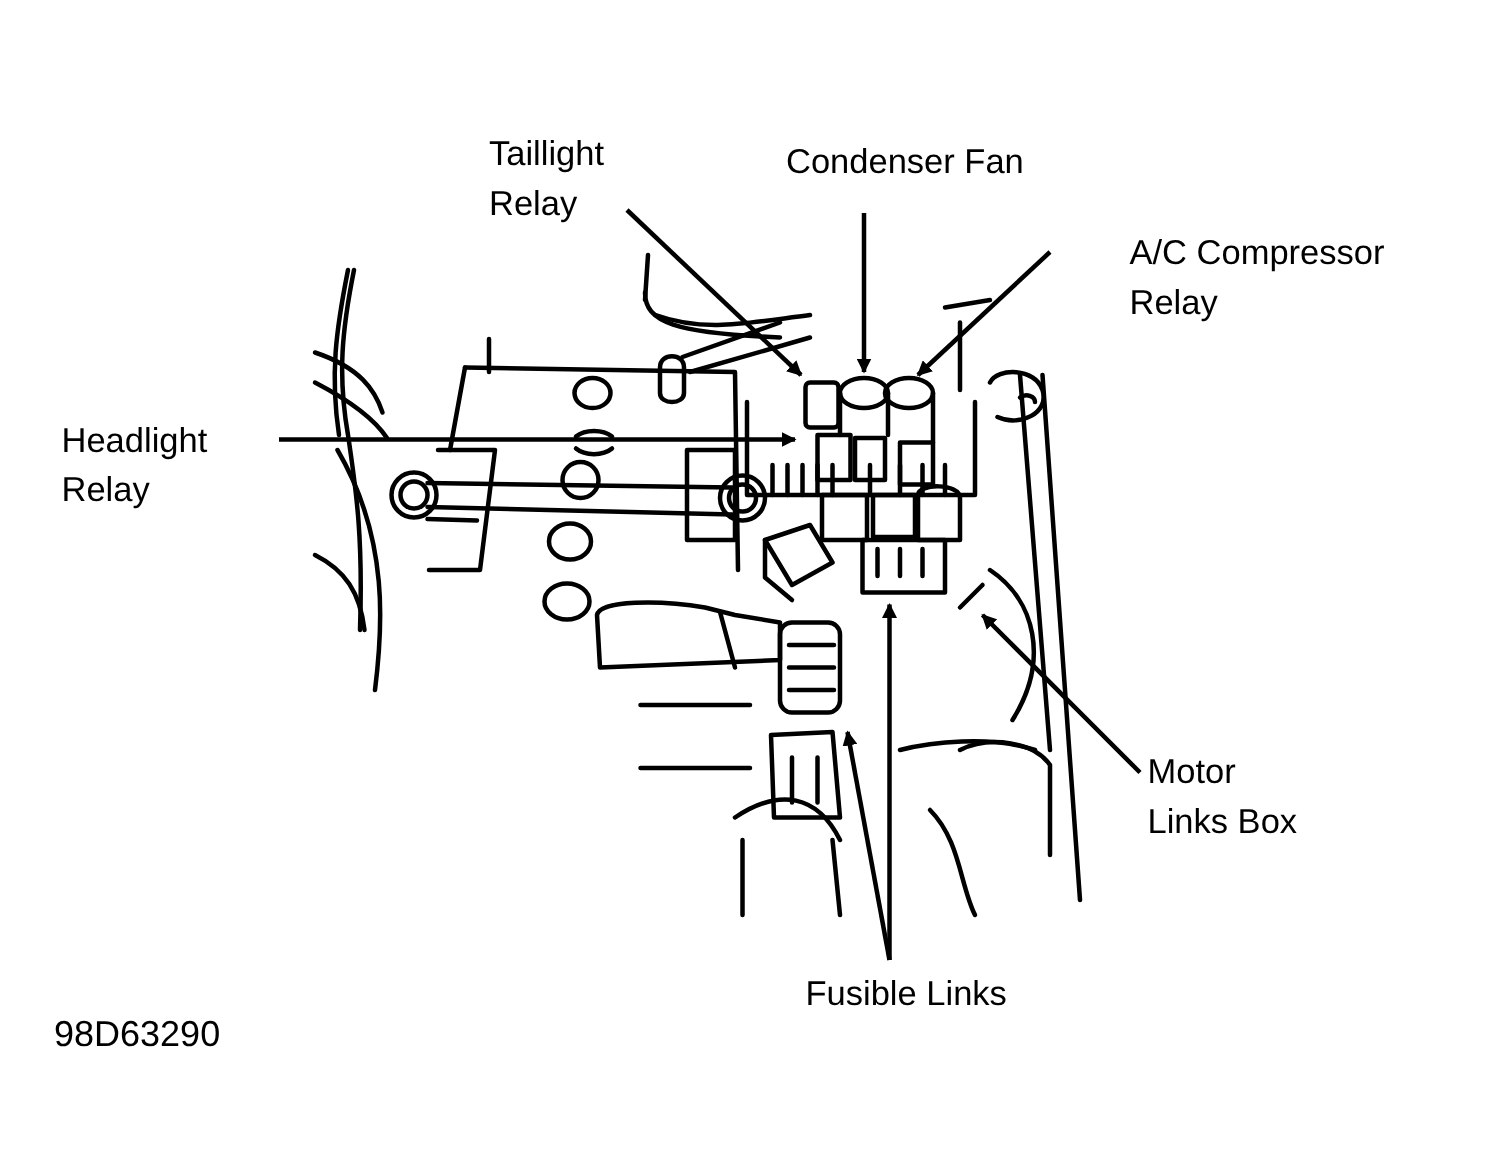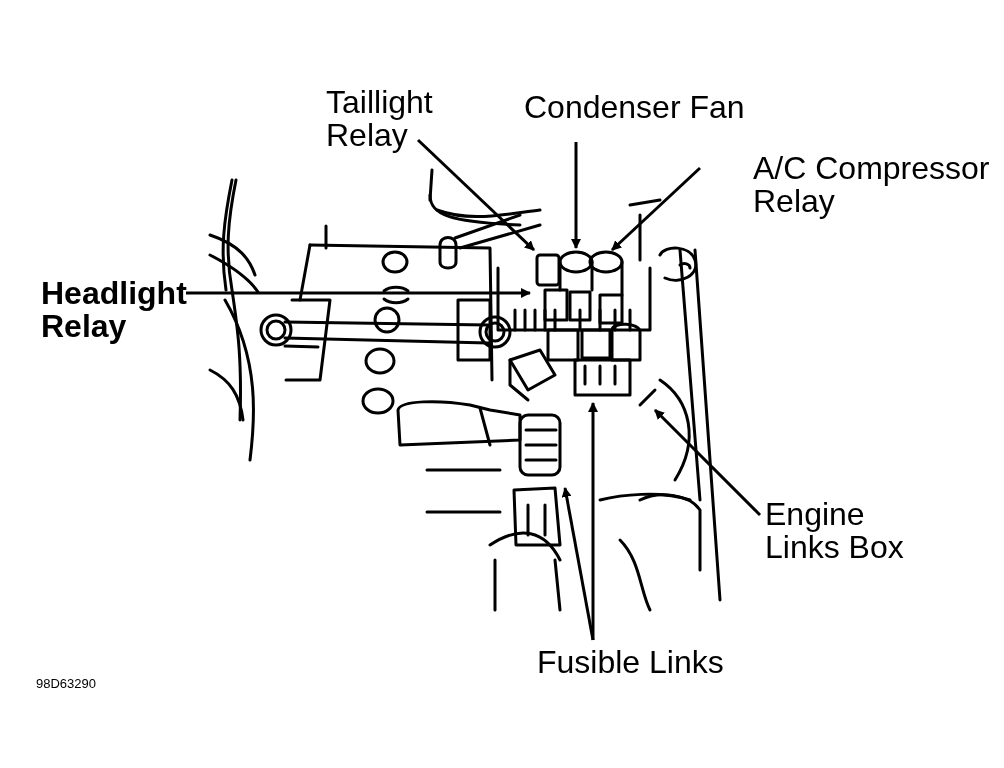--- a/index.html
+++ b/index.html
@@ -1,18 +1,18 @@
 <!DOCTYPE html>
 <html><head>
 <meta charset="utf-8">
 <style>
   html, body { margin: 0; padding: 0; background: #ffffff; }
   body { width: 1004px; height: 768px; position: relative; overflow: hidden; font-family: "Liberation Sans", sans-serif; }
-  .lbl { position: absolute; font-size: 32px; line-height: 33px; color: #000; white-space: nowrap; }
-  .figid { position: absolute; font-size: 13px; color: #000; }
+  .lbl { position: absolute; font-size: 23px; line-height: 33px; color: #000; white-space: nowrap; }
+  .figid { position: absolute; font-size: 24px; color: #000; }
   svg.art { position: absolute; left: 0; top: 0; }
 </style>
 </head>
 <body>
 
 <svg class="art" width="1004" height="768" viewBox="0 0 1004 768">
   <defs>
     <marker id="ah" markerWidth="10" markerHeight="10" refX="9" refY="5" orient="auto" markerUnits="userSpaceOnUse">
       <path d="M0,0 L10,5 L0,10 Z" fill="#000"></path>
     </marker>
@@ -126,25 +126,25 @@
 
 <div class="lbl" style="left:524px; top:71px;margin-top:20px;">
   <div>Condenser Fan</div>
 </div>
 
 <div class="lbl" style="left:711px; top:152px;margin-left:42px;">
   <div>A/C Compressor</div>
   <div>Relay</div>
 </div>
 
-<div class="lbl" style="left:41px; top:277px;font-weight:bold;">
+<div class="lbl" style="left:41px; top:277px;">
   <div>Headlight</div>
   <div>Relay</div>
 </div>
 
 <div class="lbl" style="left:765px; top:498px;">
-  <div>Engine</div>
+  <div>Motor</div>
   <div>Links Box</div>
 </div>
 
 <div class="lbl" style="left:537px; top:646px;">Fusible Links</div>
 
 <div class="figid" style="left:36px; top:676px;">98D63290</div>
 
 </body></html>

